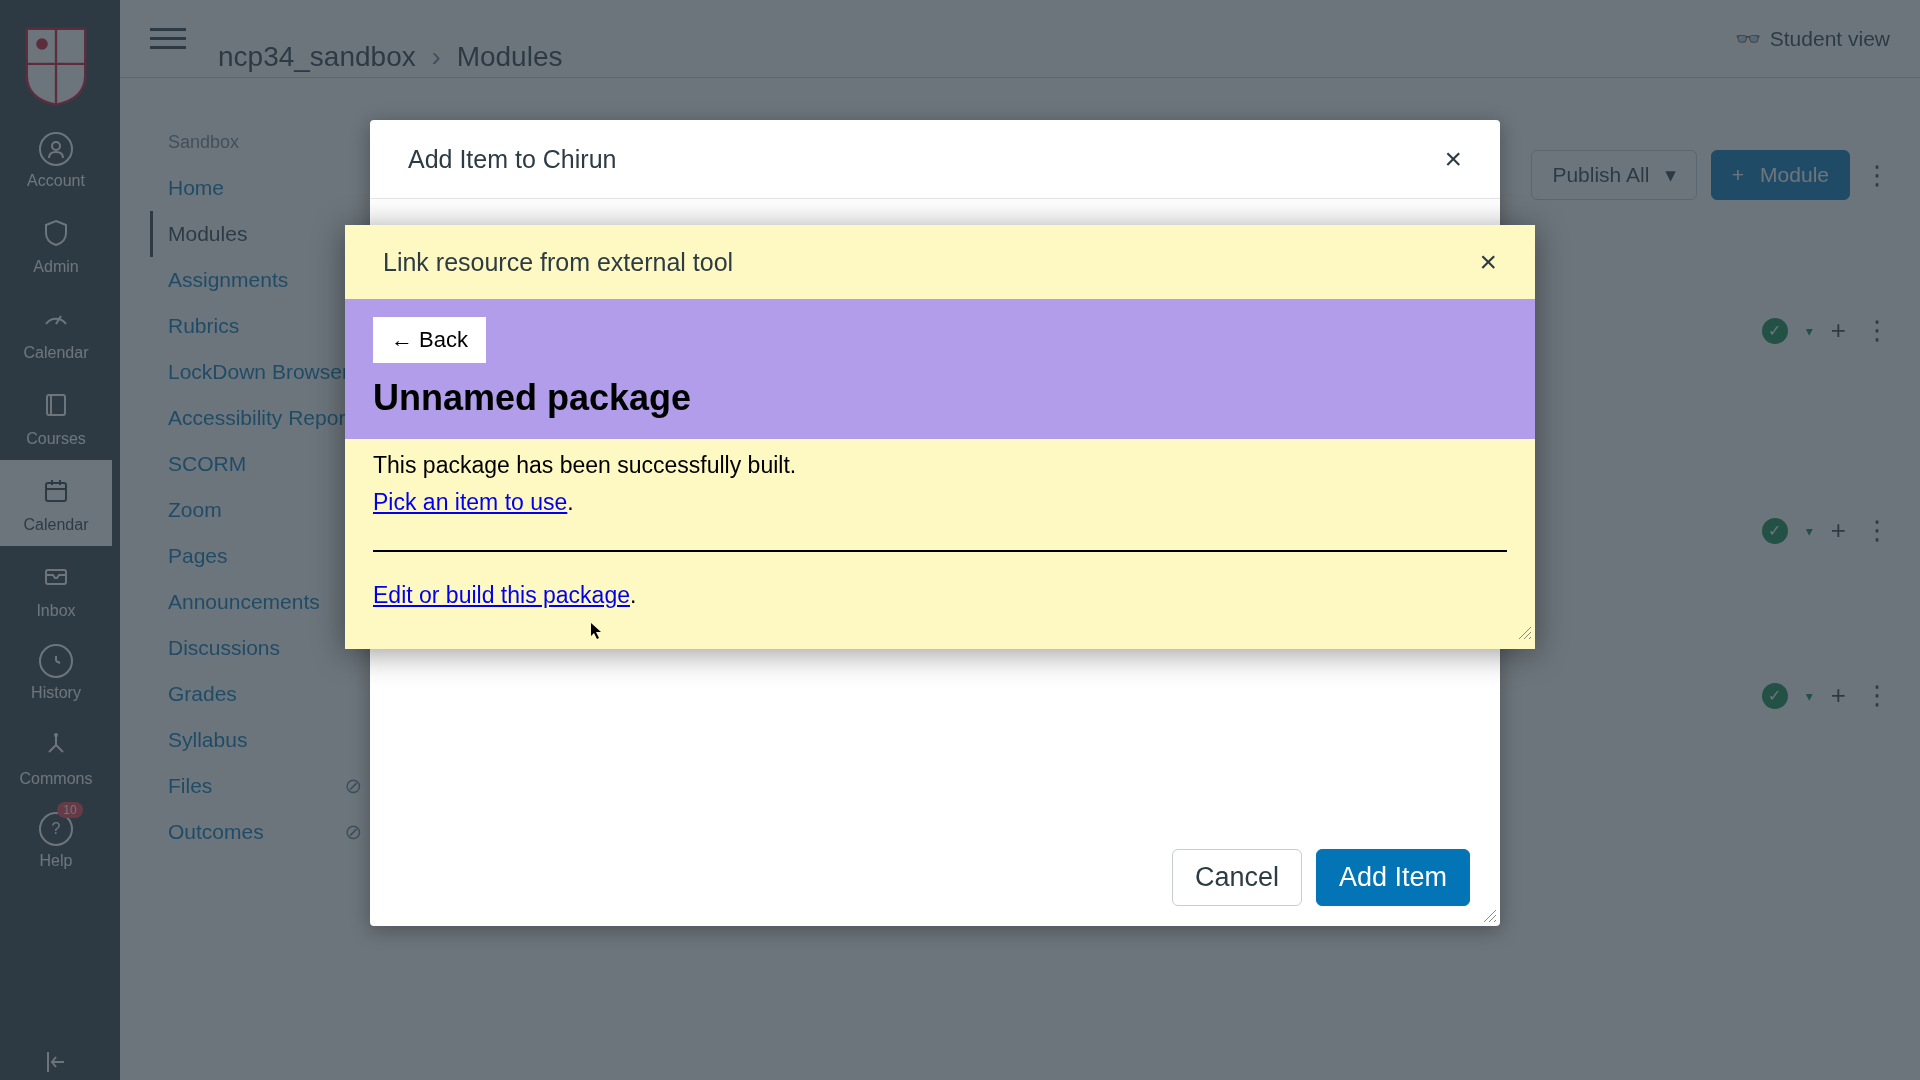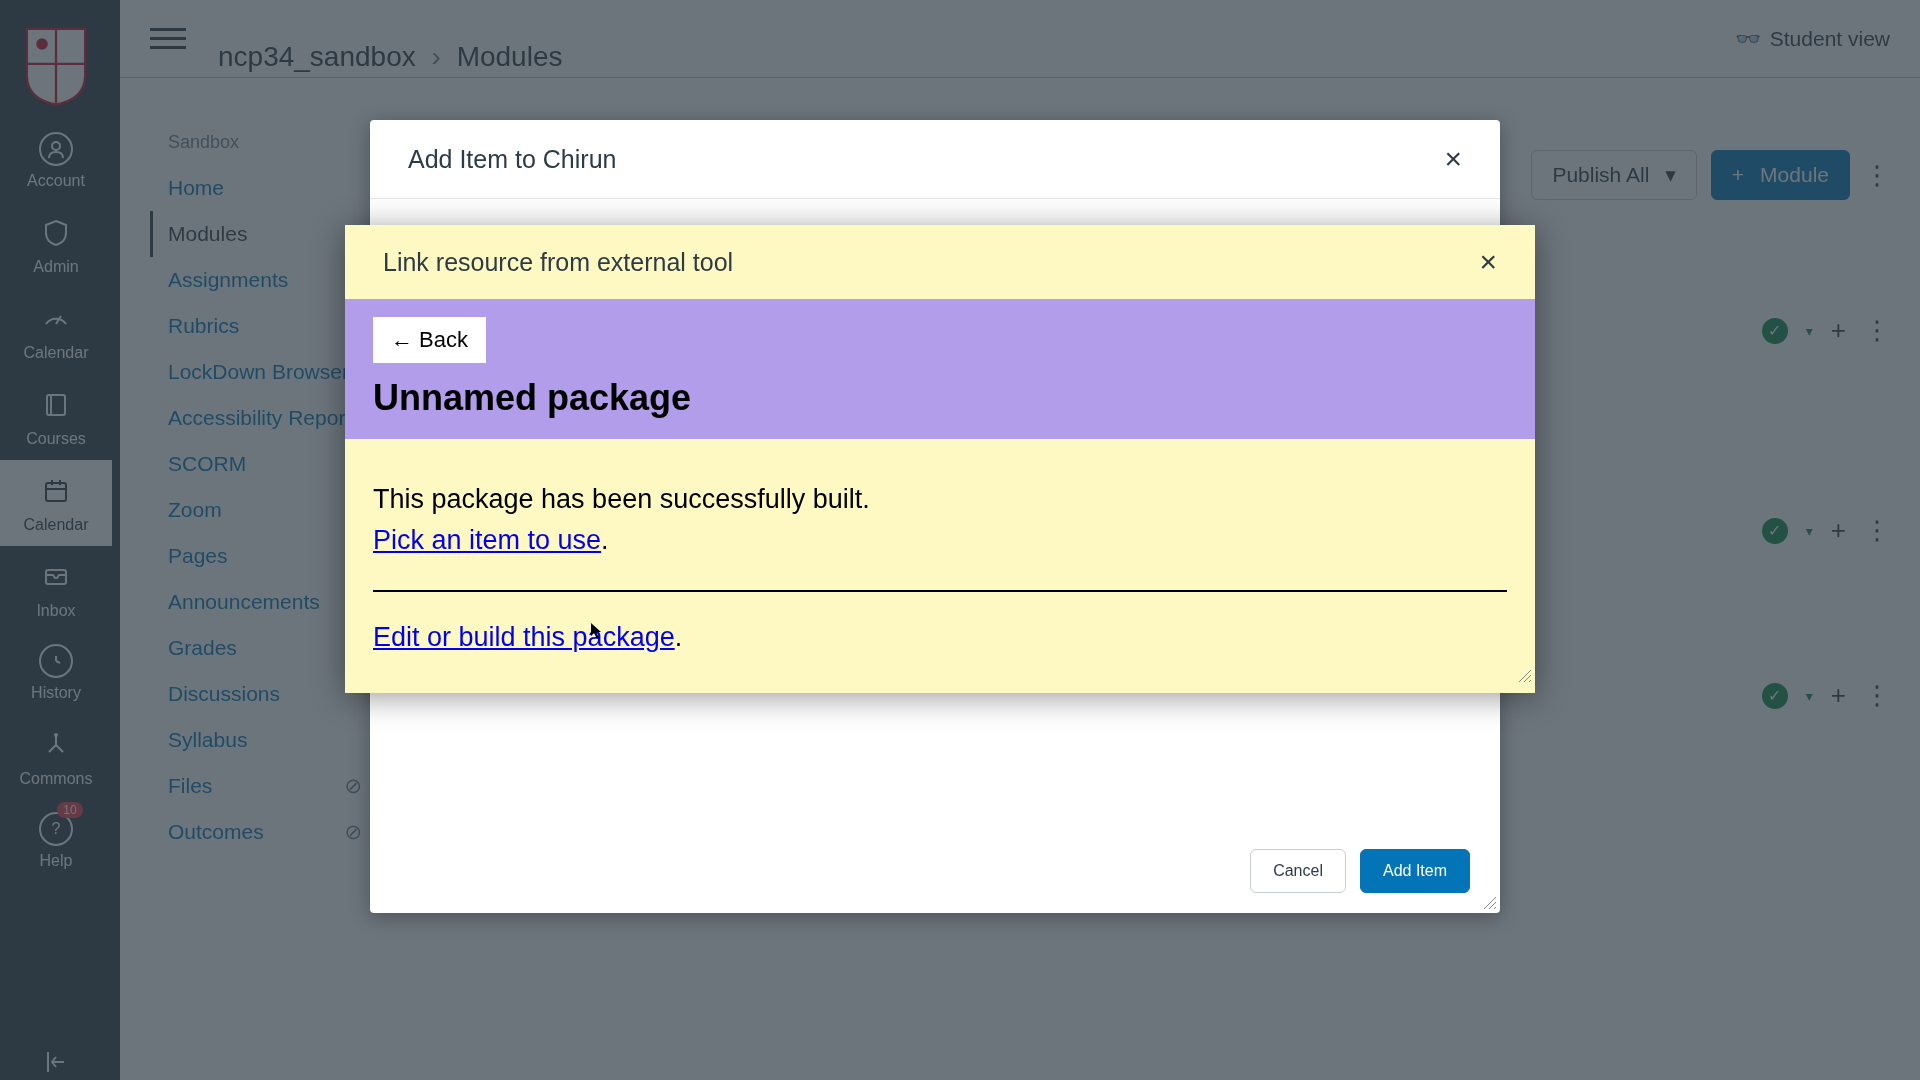--- a/index.html
+++ b/index.html
@@ -298,21 +298,21 @@
 
 .modal-1-footer {
   padding: 20px 30px;
   display: flex;
   justify-content: flex-end;
   gap: 14px;
   align-items: center;
 }
 
 .modal-1-footer .btn {
-  font-size: 16px;
+  font-size: 27px;
   padding: 12px 22px;
 }
 
 .resize-handle {
   position: absolute;
   right: 4px;
   bottom: 4px;
   width: 14px;
   height: 14px;
   color: #888;
@@ -355,22 +355,22 @@
 }
 
 .package-title {
   font-size: 36px;
   font-weight: 700;
   margin-top: 14px;
   color: #000;
 }
 
 .modal-2-body {
-  padding: 45px 28px 40px;
-  font-size: 27px;
+  padding: 13px 28px 40px;
+  font-size: 23px;
   color: #000;
   position: relative;
 }
 
 .modal-2-body a {
   color: #0000ee;
   text-decoration: underline;
 }
 
 .pick-line {
@@ -520,22 +520,22 @@
     <div class="course-nav-item">Home</div>
     <div class="course-nav-item active">Modules</div>
     <div class="course-nav-item">Assignments</div>
     <div class="course-nav-item">Rubrics</div>
     <div class="course-nav-item">LockDown Browser</div>
     <div class="course-nav-item">Accessibility Report</div>
     <div class="course-nav-item">SCORM</div>
     <div class="course-nav-item">Zoom</div>
     <div class="course-nav-item">Pages</div>
     <div class="course-nav-item">Announcements</div>
+    <div class="course-nav-item">Discussions</div>
     <div class="course-nav-item">Grades</div>
-    <div class="course-nav-item">Discussions</div>
     <div class="course-nav-item">Syllabus</div>
     <div class="course-nav-item">
       <span>Files</span>
       <span class="hidden-icon">⊘</span>
     </div>
     <div class="course-nav-item">
       <span>Outcomes</span>
       <span class="hidden-icon">⊘</span>
     </div>
   </div>

